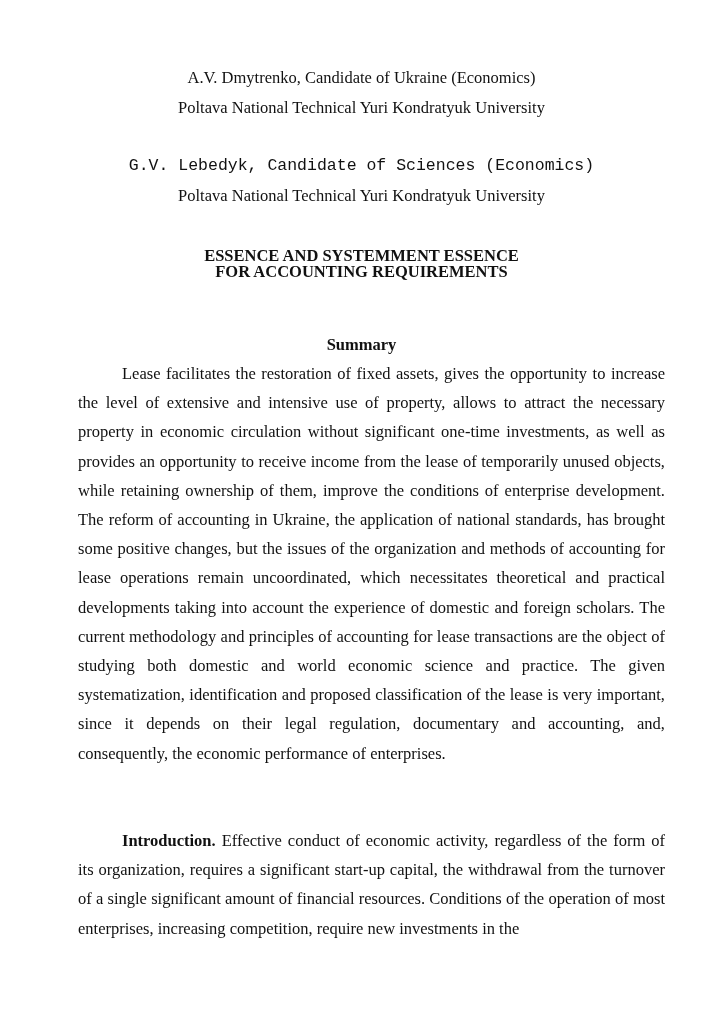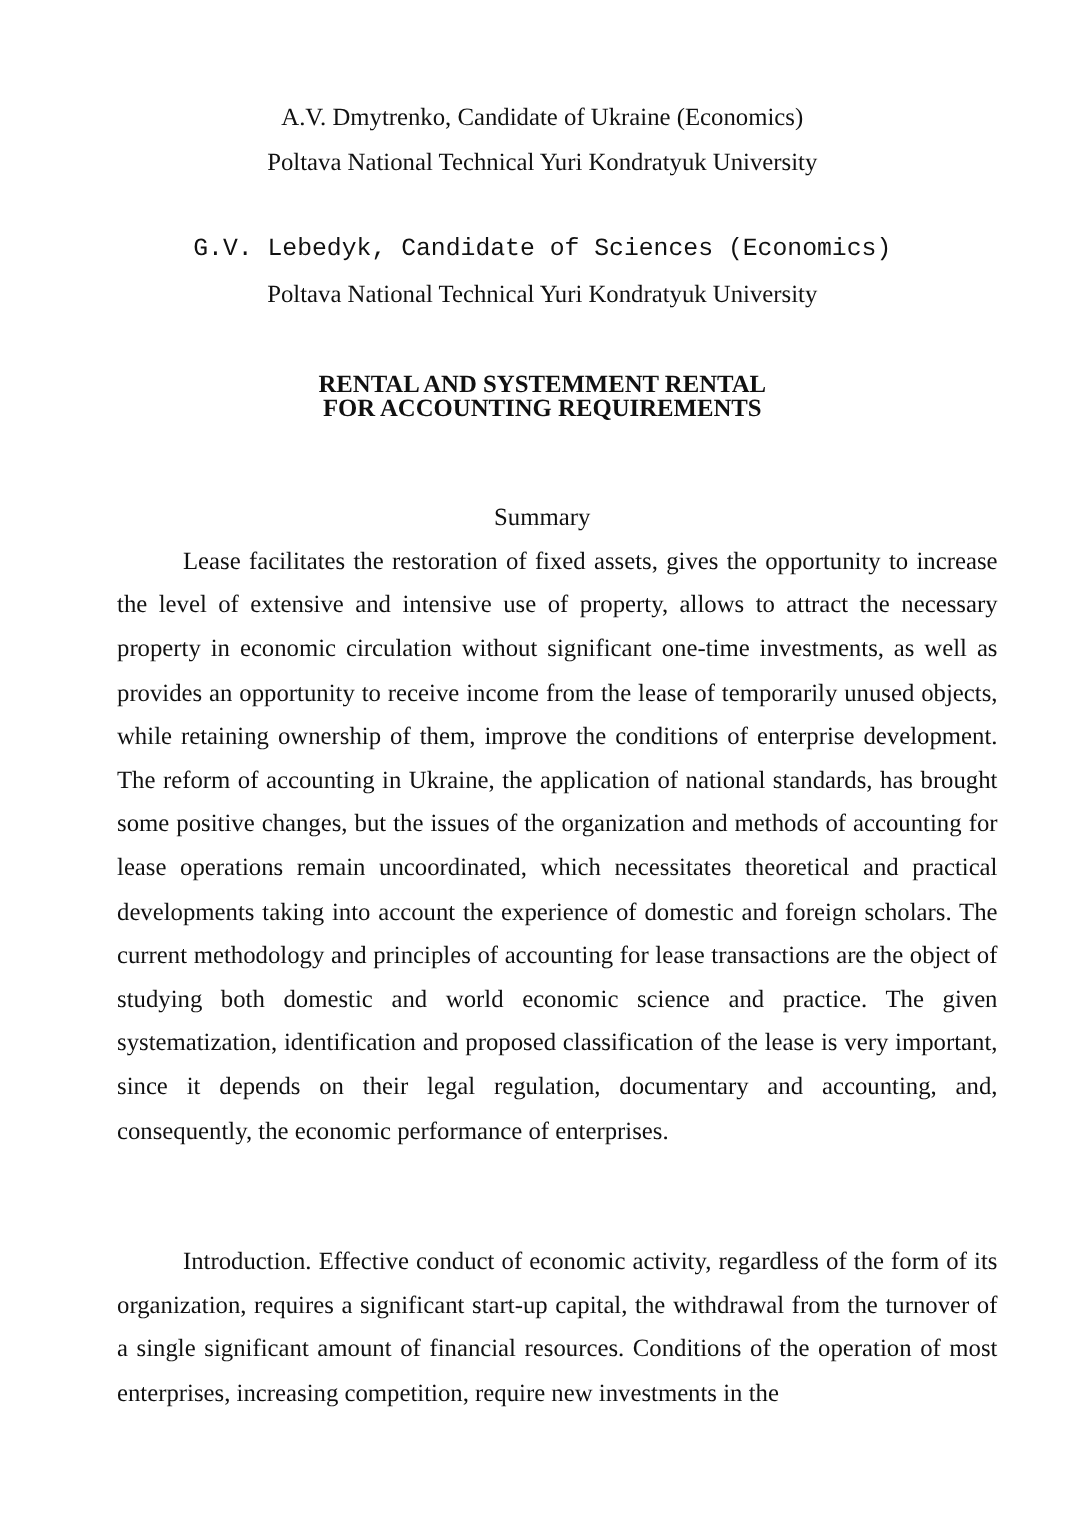--- a/index.html
+++ b/index.html
@@ -12,33 +12,33 @@
   .center-line {
     position: absolute; left: 0; width: 587px; text-align: center;
     font-size: 16.5px; line-height: 20px; white-space: nowrap;
   }
   .title-line { font-weight: bold; font-size: 16.5px; }
   .body {
     position: absolute; left: 10px; width: 587px;
     font-size: 16.5px; line-height: 29.2px; text-align: justify;
   }
   .body p { margin: 0; text-indent: 44px; }
-  .bold { font-weight: normal; }
+  .bold { font-weight: bold; }
 </style>
 </head>
 <body>
 
 <div class="page">
   <div class="center-line" style="top:68px;">A.V. Dmytrenko, Candidate of Ukraine (Economics)</div>
   <div class="center-line" style="top:98px;">Poltava National Technical Yuri Kondratyuk University</div>
 
   <div class="center-line" style="top:156px;font-family:Liberation Mono, monospace;">G.V. Lebedyk, Candidate of Sciences (Economics)</div>
   <div class="center-line" style="top:186px;">Poltava National Technical Yuri Kondratyuk University</div>
 
-  <div class="center-line title-line" style="top:246px;">RENTAL AND SYSTEMMENT RENTAL</div>
+  <div class="center-line title-line" style="top:246px;">ESSENCE AND SYSTEMMENT ESSENCE</div>
   <div class="center-line title-line" style="top:262px;">FOR ACCOUNTING REQUIREMENTS</div>
 
   <div class="center-line bold" style="top:335px;">Summary</div>
 
   <div class="body" style="top:359px;">
     <p>Lease facilitates the restoration of fixed assets, gives the opportunity to increase the level of extensive and intensive use of property, allows to attract the necessary property in economic circulation without significant one-time investments, as well as provides an opportunity to receive income from the lease of temporarily unused objects, while retaining ownership of them, improve the conditions of enterprise development. The reform of accounting in Ukraine, the application of national standards, has brought some positive changes, but the issues of the organization and methods of accounting for lease operations remain uncoordinated, which necessitates theoretical and practical developments taking into account the experience of domestic and foreign scholars. The current methodology and principles of accounting for lease transactions are the object of studying both domestic and world economic science and practice. The given systematization, identification and proposed classification of the lease is very important, since it depends on their legal regulation, documentary and accounting, and, consequently, the economic performance of enterprises.</p>
   </div>
 
   <div class="body" style="top:826px;">
     <p><span class="bold">Introduction.</span><span> Effective conduct of economic activity, regardless of the form of its organization, requires a significant start-up capital, the withdrawal from the turnover of a single significant amount of financial resources. Conditions of the operation of most enterprises, increasing competition, require new investments in the</span></p>

